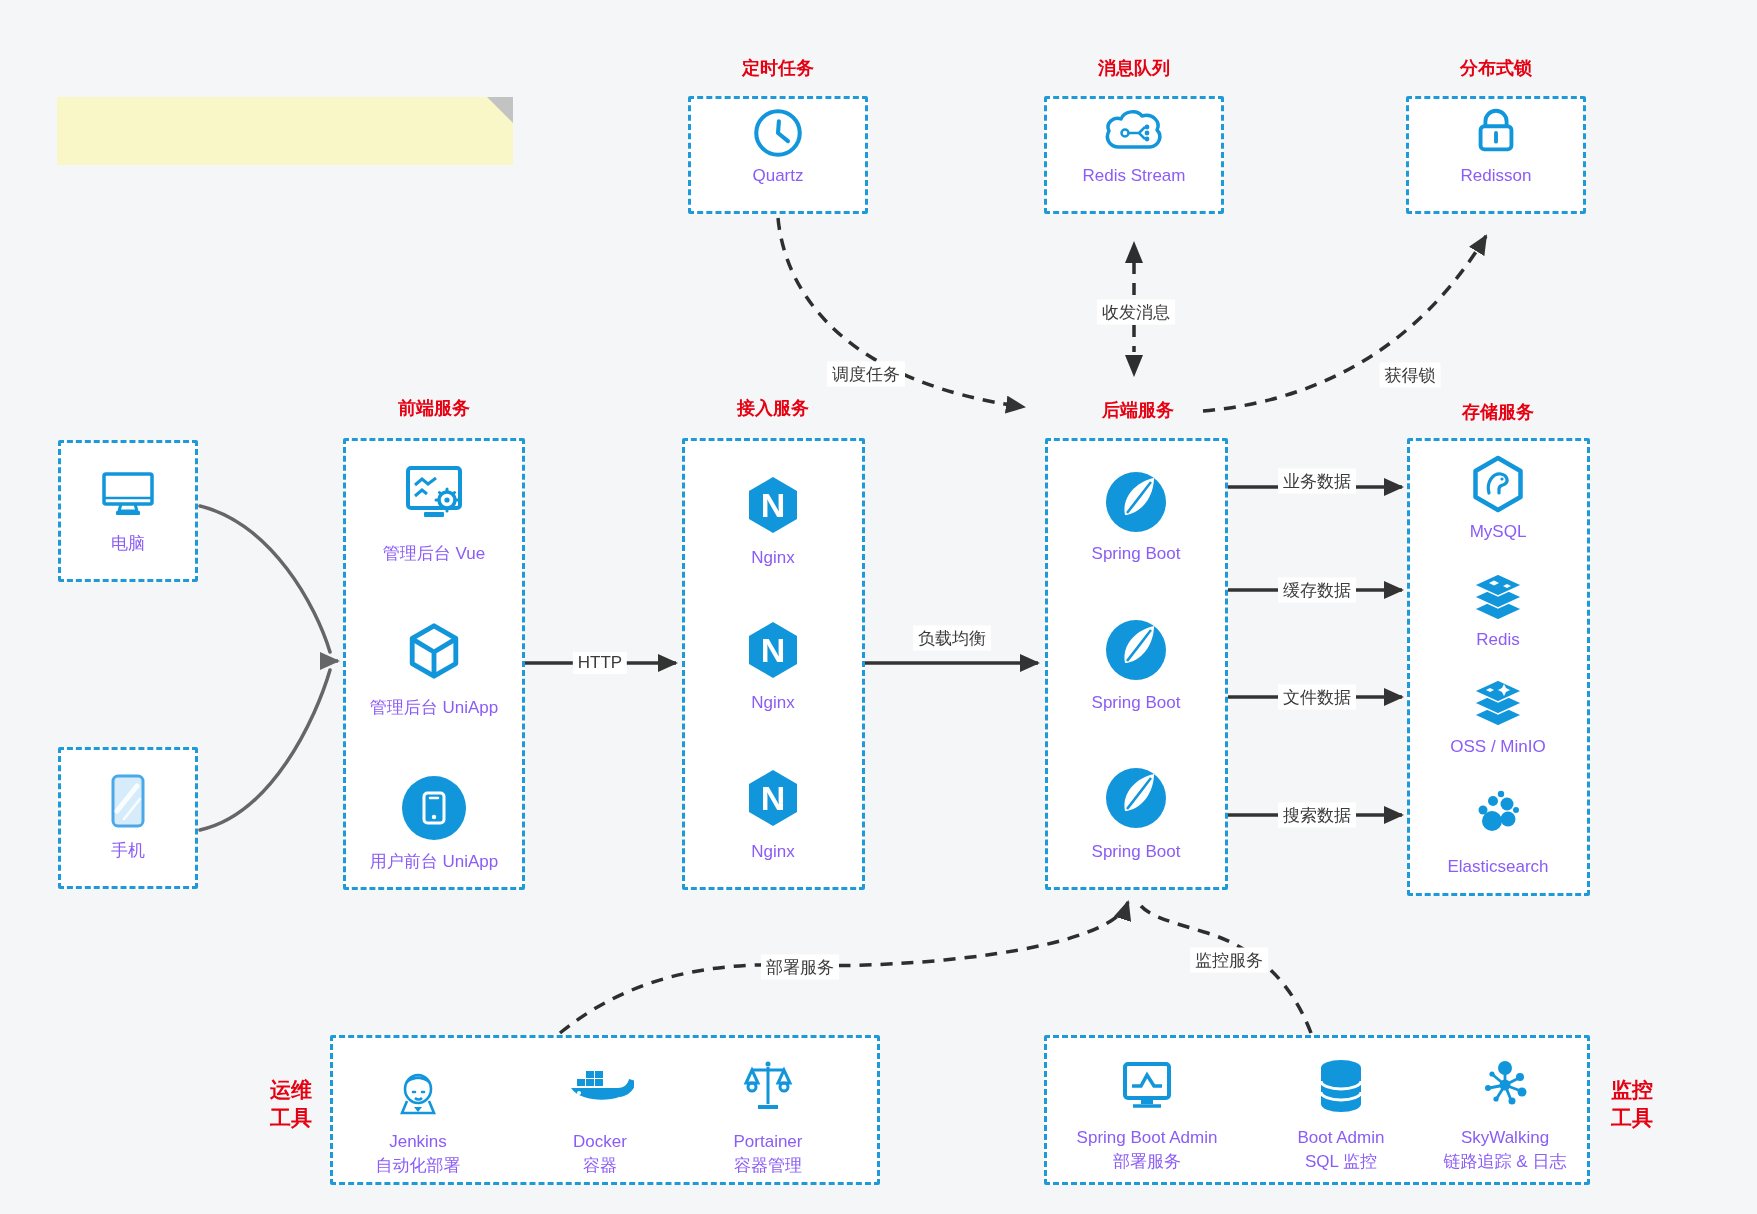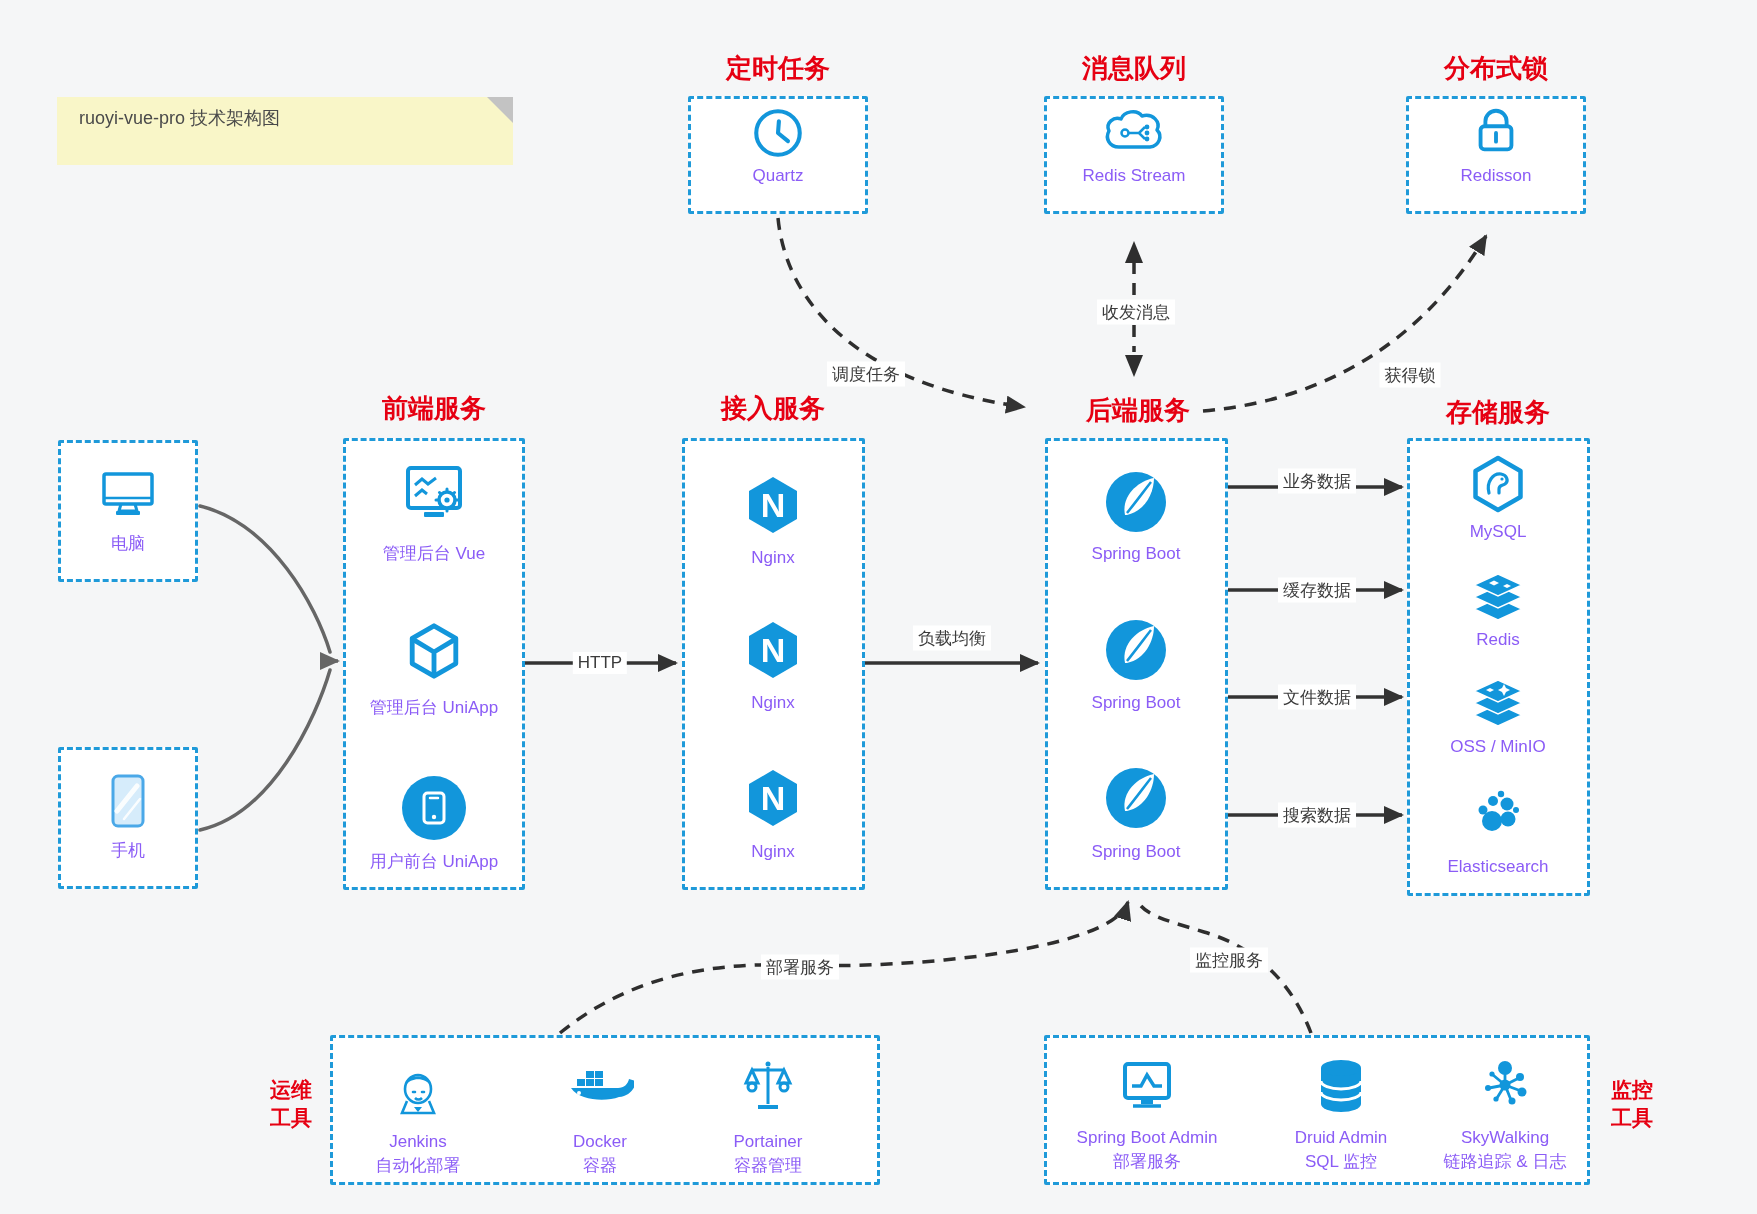--- a/index.html
+++ b/index.html
@@ -2,21 +2,21 @@
 <html><head>
 <meta charset="utf-8">
 <style>
   html,body{margin:0;padding:0;background:#e9eaeb;}
   .canvas{position:relative;width:1757px;height:1214px;background:#f5f6f7;
           font-family:"Liberation Sans","DejaVu Sans",sans-serif;overflow:hidden;}
   .dash-box{position:absolute;border:3px dashed #1f9ad9;background:#fff;border-radius:2px;z-index:1;}
   .ctr{position:absolute;transform:translate(-50%,-50%);display:flex;flex-direction:column;
        align-items:center;justify-content:center;z-index:3;}
   .lbl{font-size:17px;color:#8b5cf6;white-space:nowrap;line-height:24px;}
-  .gtitle{position:absolute;transform:translate(-50%,-50%);font-size:26px;font-weight:bold;
+  .gtitle{position:absolute;transform:translate(-50%,-50%);font-size:18px;font-weight:bold;
           color:#e60012;white-space:nowrap;z-index:3;}
   .side{position:absolute;transform:translate(-50%,-50%);font-size:21px;font-weight:bold;
         color:#e60012;line-height:28px;text-align:center;white-space:nowrap;z-index:3;}
   .elabel{position:absolute;transform:translate(-50%,-50%);background:#fff;padding:1px 5px;
           font-size:17px;color:#3b3b3b;white-space:nowrap;z-index:6;}
   .overlay{position:absolute;left:0;top:0;z-index:5;pointer-events:none;}
   .note{position:absolute;left:57px;top:97px;width:456px;height:68px;background:#f9f6c8;z-index:2;}
   .note .txt{padding:7px 0 0 22px;font-size:18px;line-height:28px;color:#4a4a4a;}
   .note .foldsvg{position:absolute;top:0;right:0;}
 </style>
@@ -50,21 +50,20 @@
     <path d="M1134,262 V352" fill="none" stroke="#2e2e2e" stroke-width="3.5" stroke-dasharray="12 9"></path>
     <path d="M1134,241 L1125,263 H1143 Z" fill="#2e2e2e"></path>
     <path d="M1134,377 L1125,355 H1143 Z" fill="#2e2e2e"></path>
     <path d="M1203,411 C1330,400 1424,338 1486,236" fill="none" stroke="#2e2e2e" stroke-width="3.5" stroke-dasharray="12 9" marker-end="url(#mB)"></path>
     <path d="M560,1033 C635,972 720,962 802,965 C900,969 1112,952 1128,902" fill="none" stroke="#2e2e2e" stroke-width="3.5" stroke-dasharray="12 9" marker-end="url(#mB)"></path>
     <path d="M1311,1033 C1290,978 1252,946 1204,932 C1176,923 1152,918 1141,906" fill="none" stroke="#2e2e2e" stroke-width="3.5" stroke-dasharray="12 9"></path>
   </svg>
 
   <div class="note">
     <div class="txt">
-      <div>ruoyi-vue-pro 技术架构图</div>
     </div>
     <svg class="foldsvg" width="26" height="26">
       <polygon points="0,0 26,0 26,26" fill="#c3c3c3"></polygon>
     </svg>
   </div>
 
   <div class="gtitle" style="left:778px;top:68px">定时任务</div>
   <div class="dash-box" style="left:688px;top:96px;width:174px;height:112px"></div>
   <div class="ctr" style="left:778px;top:133px">
     <svg width="58" height="58" viewBox="-32 -32 64 64">
@@ -321,21 +320,21 @@
   <div class="ctr" style="left:1341px;top:1085px">
     <svg width="52" height="56" viewBox="-26 -28 52 56" fill="#1296db">
       <rect x="-20" y="-17" width="40" height="36"></rect>
       <ellipse cx="0" cy="-17" rx="20" ry="8"></ellipse>
       <ellipse cx="0" cy="19" rx="20" ry="8"></ellipse>
       <path d="M-20,-4 a20,8 0 0 0 40,0" fill="none" stroke="#ffffff" stroke-width="3"></path>
       <path d="M-20,7 a20,8 0 0 0 40,0" fill="none" stroke="#ffffff" stroke-width="3"></path>
     </svg>
   </div>
   <div class="ctr" style="left:1341px;top:1150px">
-    <div class="lbl">Druid Admin</div>
+    <div class="lbl">Boot Admin</div>
     <div class="lbl">SQL 监控</div>
   </div>
 
   <div class="ctr" style="left:1505px;top:1085px">
     <svg width="58" height="56" viewBox="-29 -28 58 56">
       <g stroke="#1296db" stroke-width="2.8">
         <path d="M0,0 L0,-15 M0,0 L14,-7 M0,0 L16,6 M0,0 L6,15 M0,0 L-8,13 M0,0 L-16,3 M0,0 L-12,-10"></path>
       </g>
       <g fill="#1296db">
         <circle r="5.5"></circle>

